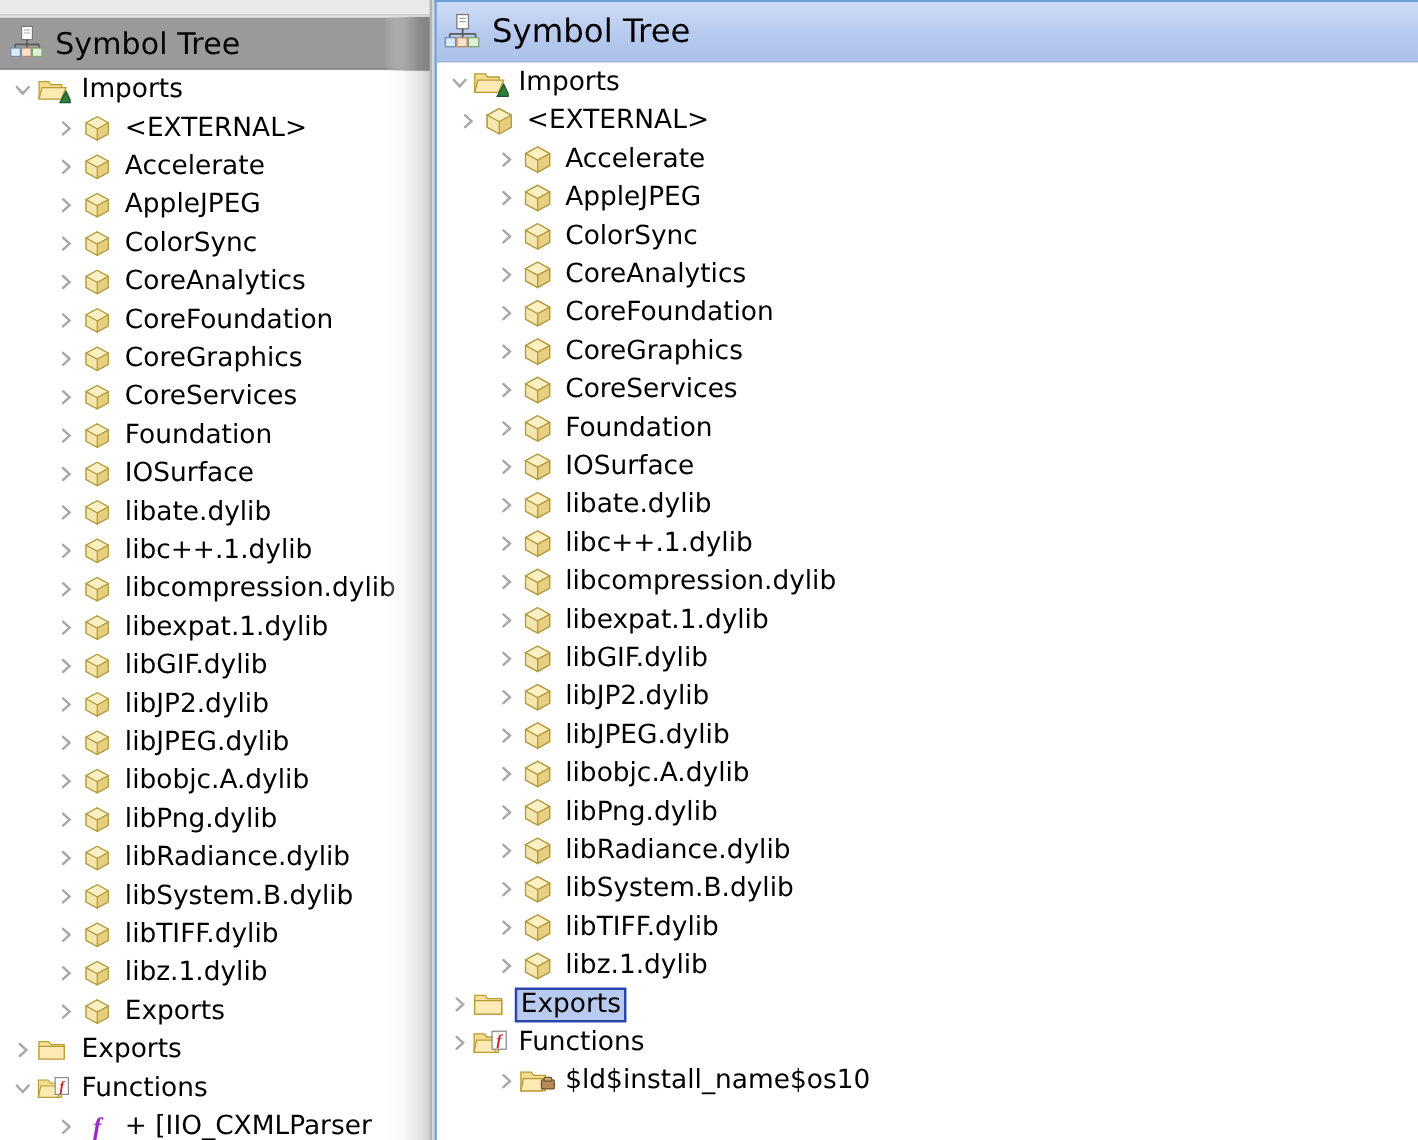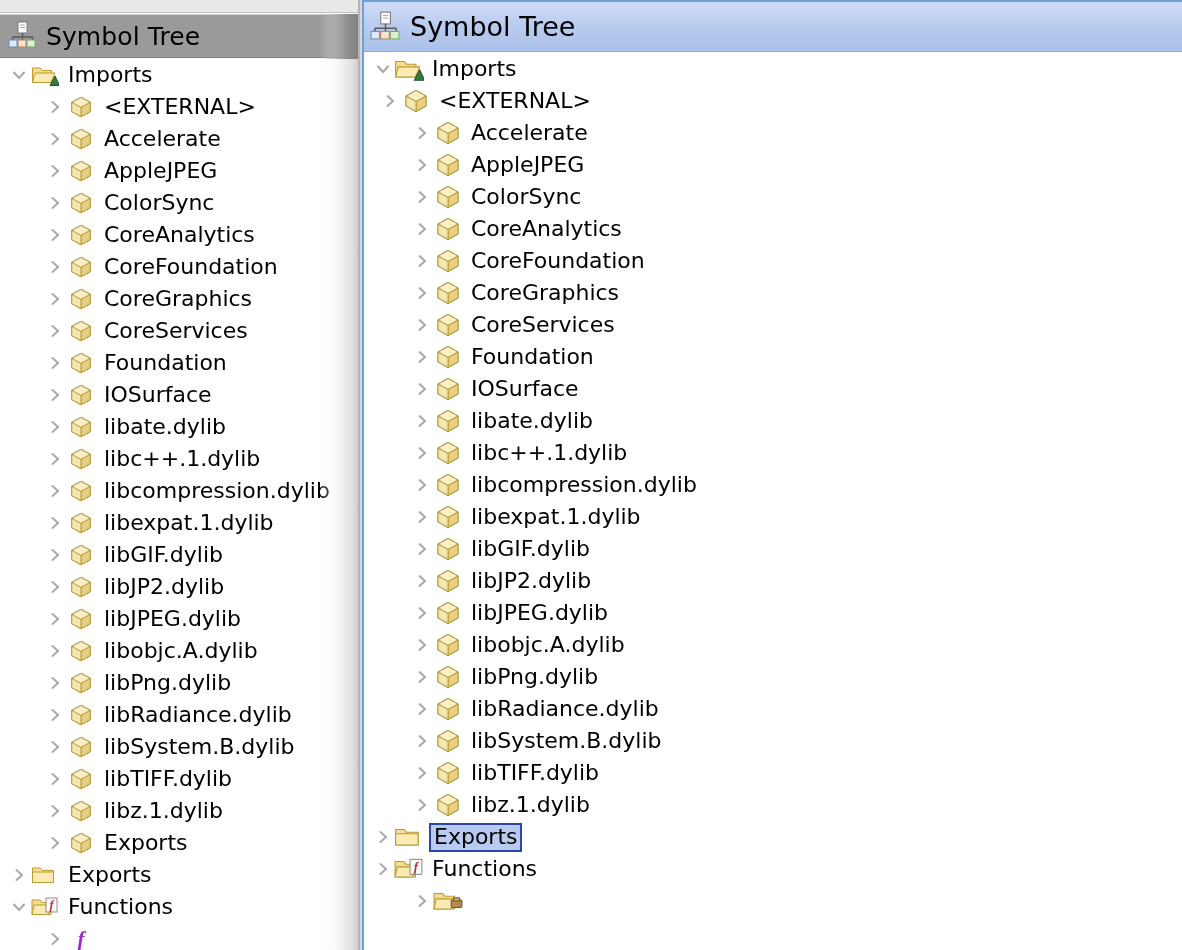--- a/index.html
+++ b/index.html
@@ -596,20 +596,21 @@
         <span class="twisty">
           <svg width="18" height="18" viewBox="0 0 18 18">
               <path d="M6.5 4 L12 9 L6.5 14" stroke="#a8a8a8" stroke-width="2" fill="none" stroke-linecap="round"></path>
             </svg>
         </span>
         <span class="row-icon">
           <svg width="24" height="24" viewBox="0 0 24 24">
             <text x="12" y="19" font-size="21" font-style="italic" font-weight="bold" fill="#9b29c9" text-anchor="middle" font-family="'Liberation Serif',serif">f</text>
           </svg>
         </span>
+        <span class="row-label">+ [IIO_CXMLParser</span>
       </div>
     </div>
 
     <div class="left-fade"></div>
     <div class="left-fade-hdr"></div>
   </div>
 
   <div class="left-rightborder"></div>
 
   <div class="panel-right">
@@ -1058,16 +1059,17 @@
             </svg>
         </span>
         <span class="row-icon">
           <svg width="30" height="26" viewBox="0 0 28 24">
             <path d="M1 5 h8 l2 2.5 h9 v12 h-19 z" fill="#f4dc90" stroke="#b99a33"></path>
             <path d="M3 10 h18 l-4 9.5 H1 z" fill="#fbeab4" stroke="#b99a33"></path>
             <rect x="17" y="11" width="10" height="7" rx="1" fill="#b58c55" stroke="#6e5330"></rect>
             <rect x="19" y="9" width="6" height="3" rx="1" fill="#cfa772" stroke="#6e5330"></rect>
           </svg>
         </span>
+        <span class="row-label">$ld$install_name$os10</span>
       </div>
     </div>
   </div>
 </div>
 
 </body></html>

